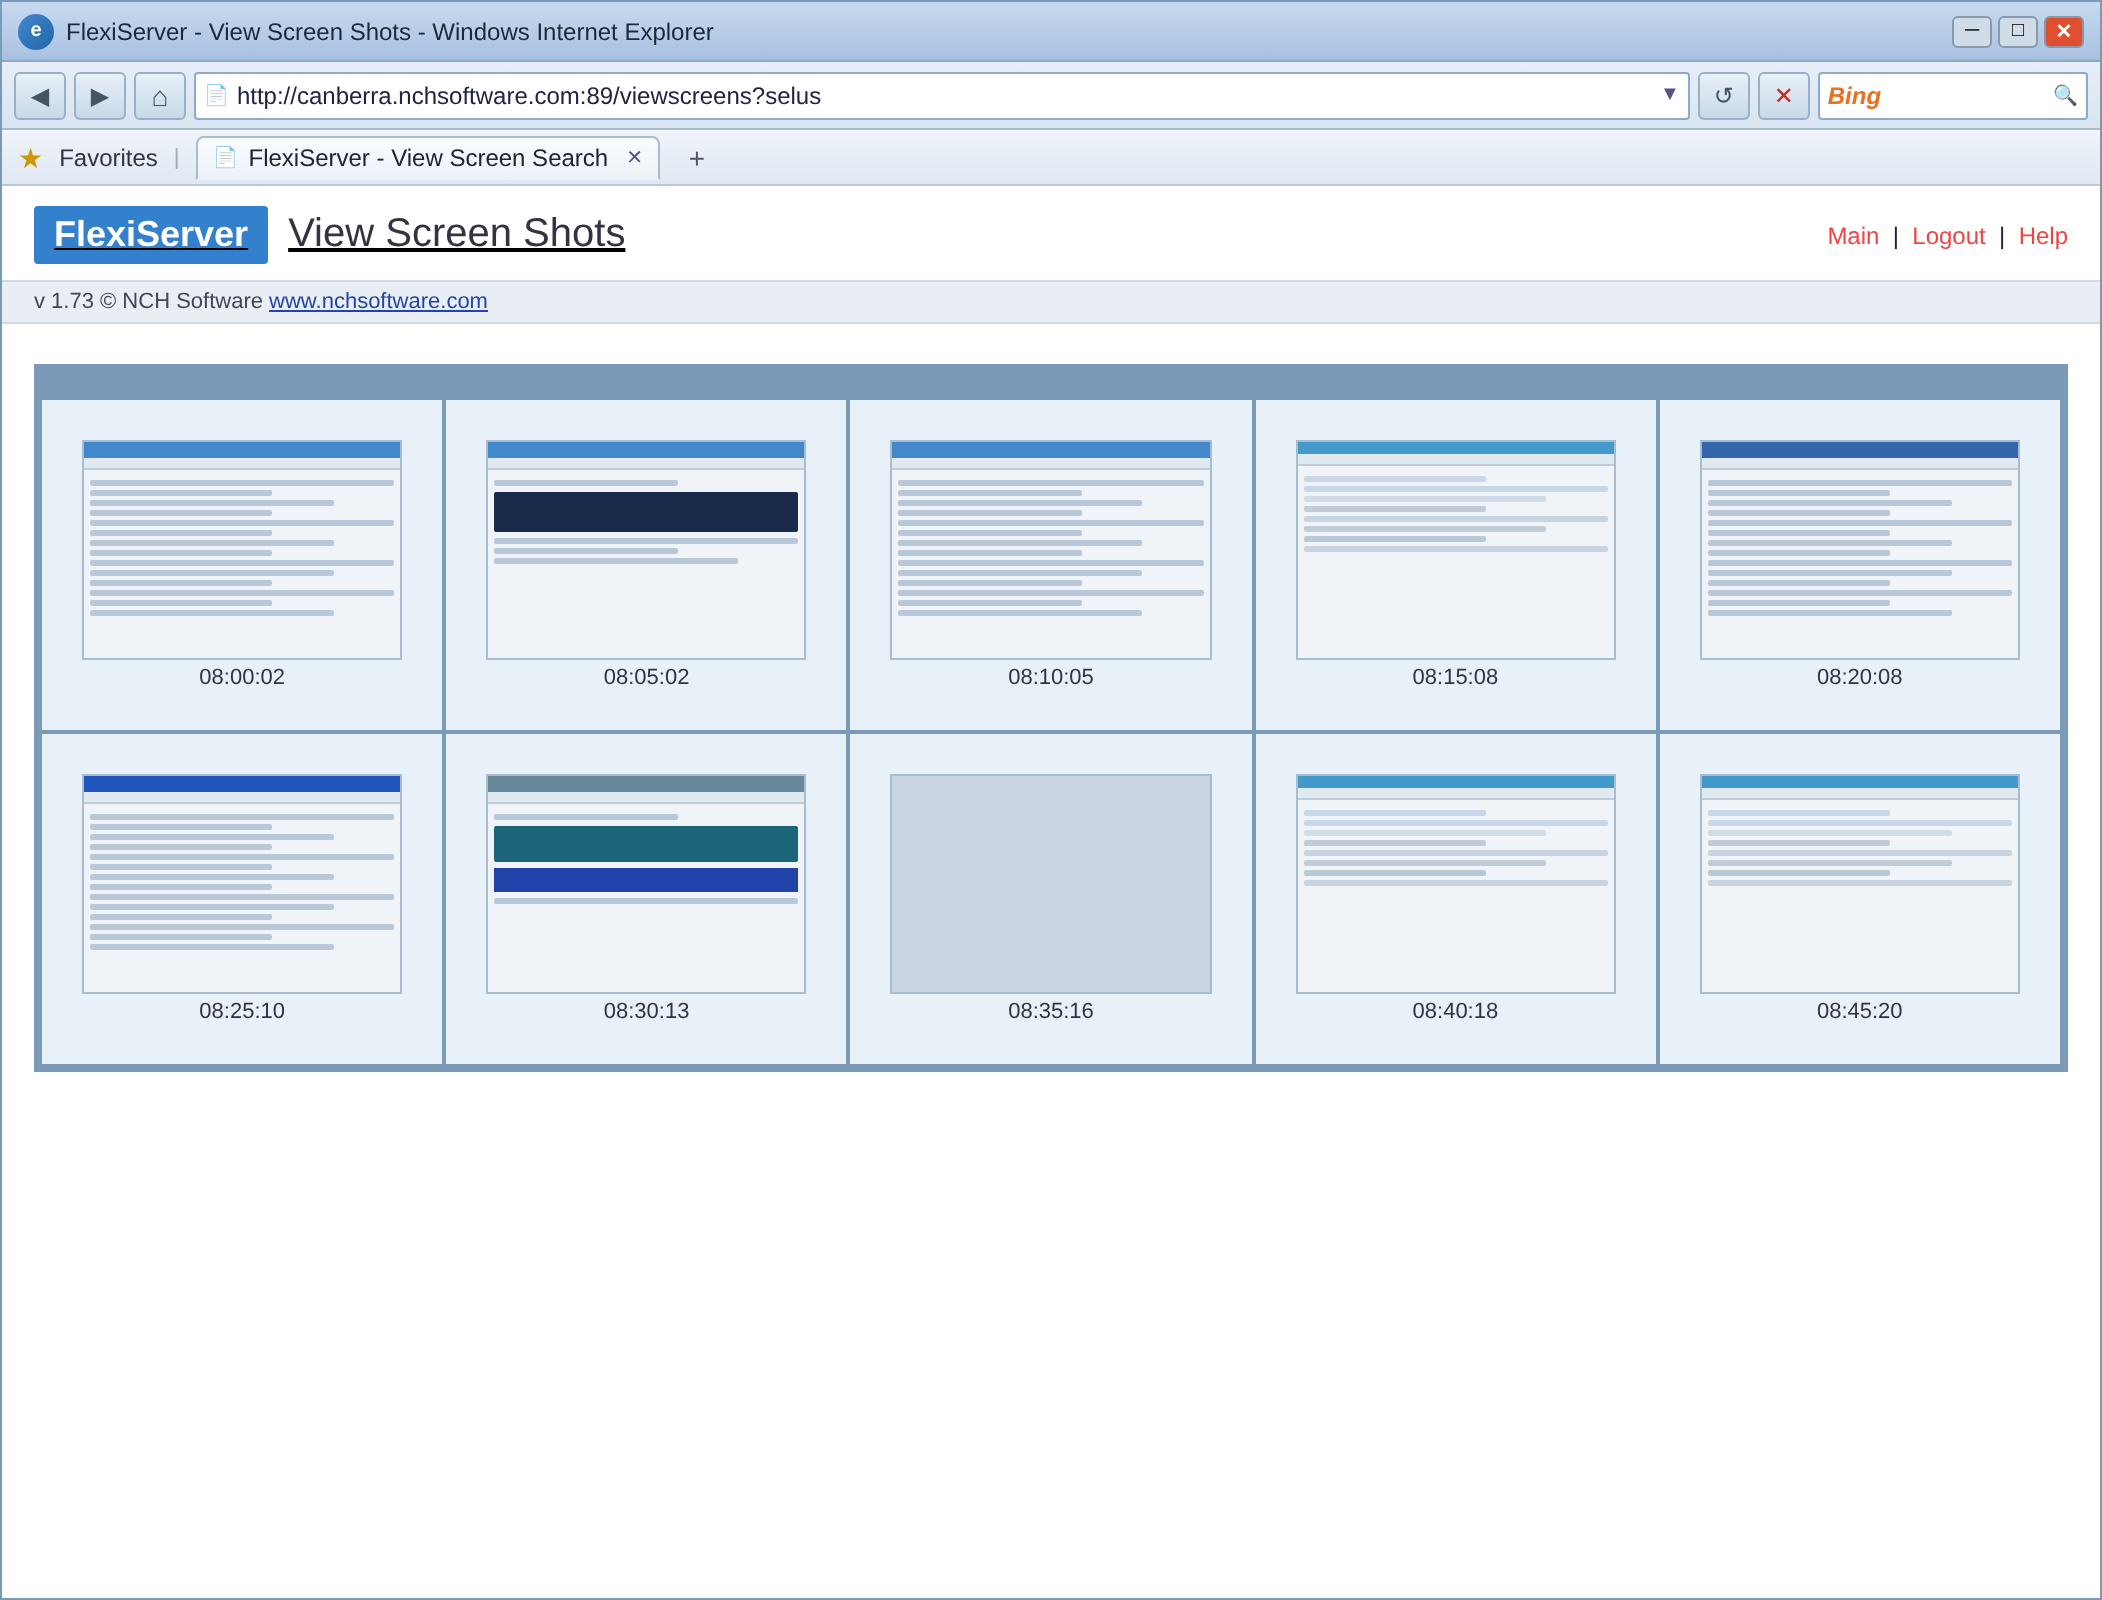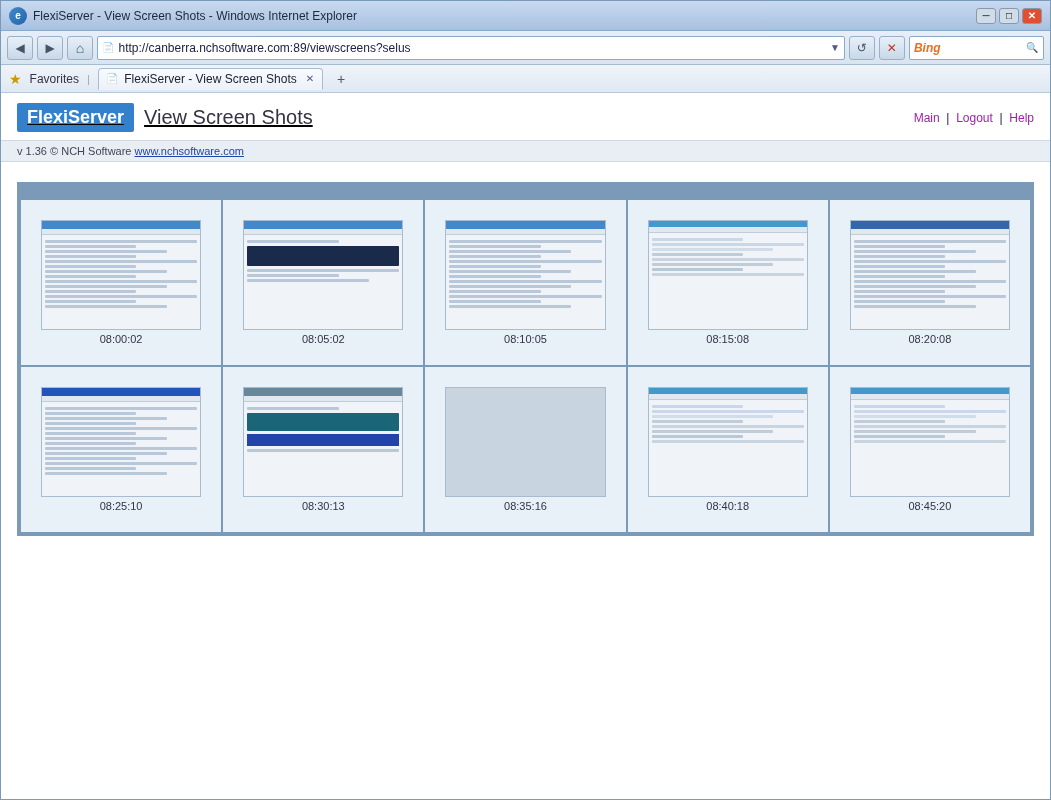--- a/index.html
+++ b/index.html
@@ -191,21 +191,21 @@
     .page-title {
       font-size: 20px;
       color: #334;
       font-weight: normal;
     }
     .header-links {
       font-size: 12px;
       color: #224;
     }
     .header-links a {
-      color: #a21caf;
+      color: #ef4444;
       text-decoration: none;
     }
 
     .version-bar {
       background: #e8eef4;
       padding: 4px 16px;
       font-size: 11px;
       color: #445;
       border-bottom: 1px solid #d0d8e0;
     }
@@ -365,21 +365,21 @@
       </div>
     </div>
   </div>
 
   <div class="favorites-bar">
     <span class="fav-star">★</span>
     <span class="fav-label">Favorites</span>
     <span style="color:#a0a8b0; font-size:11px;">|</span>
     <div class="tab active">
       <span class="tab-icon">📄</span>
-      <span>FlexiServer - View Screen Shots</span>
+      <span>FlexiServer - View Screen Search</span>
       <span style="font-size:10px; color:#558; margin-left:4px;">✕</span>
     </div>
     <div class="new-tab-btn">+</div>
   </div>
 
   <div class="page-content">
 
     <div class="page-header">
       <div class="header-left">
         <div class="brand-box">FlexiServer</div>
@@ -388,21 +388,21 @@
       <div class="header-links">
         <a href="#">Main</a>
         &nbsp;|&nbsp;
         <a href="#">Logout</a>
         &nbsp;|&nbsp;
         <a href="#">Help</a>
       </div>
     </div>
 
     <div class="version-bar">
-      <span>v 1.36 © NCH Software </span>
+      <span>v 1.73 © NCH Software </span>
       <a href="#">www.nchsoftware.com</a>
     </div>
 
     <div class="content-area">
 
 
       <div class="screenshots-container">
         <div class="screenshots-header"></div>
         <div class="screenshots-grid" id="screenshots-grid">
         <div class="screenshot-item">

